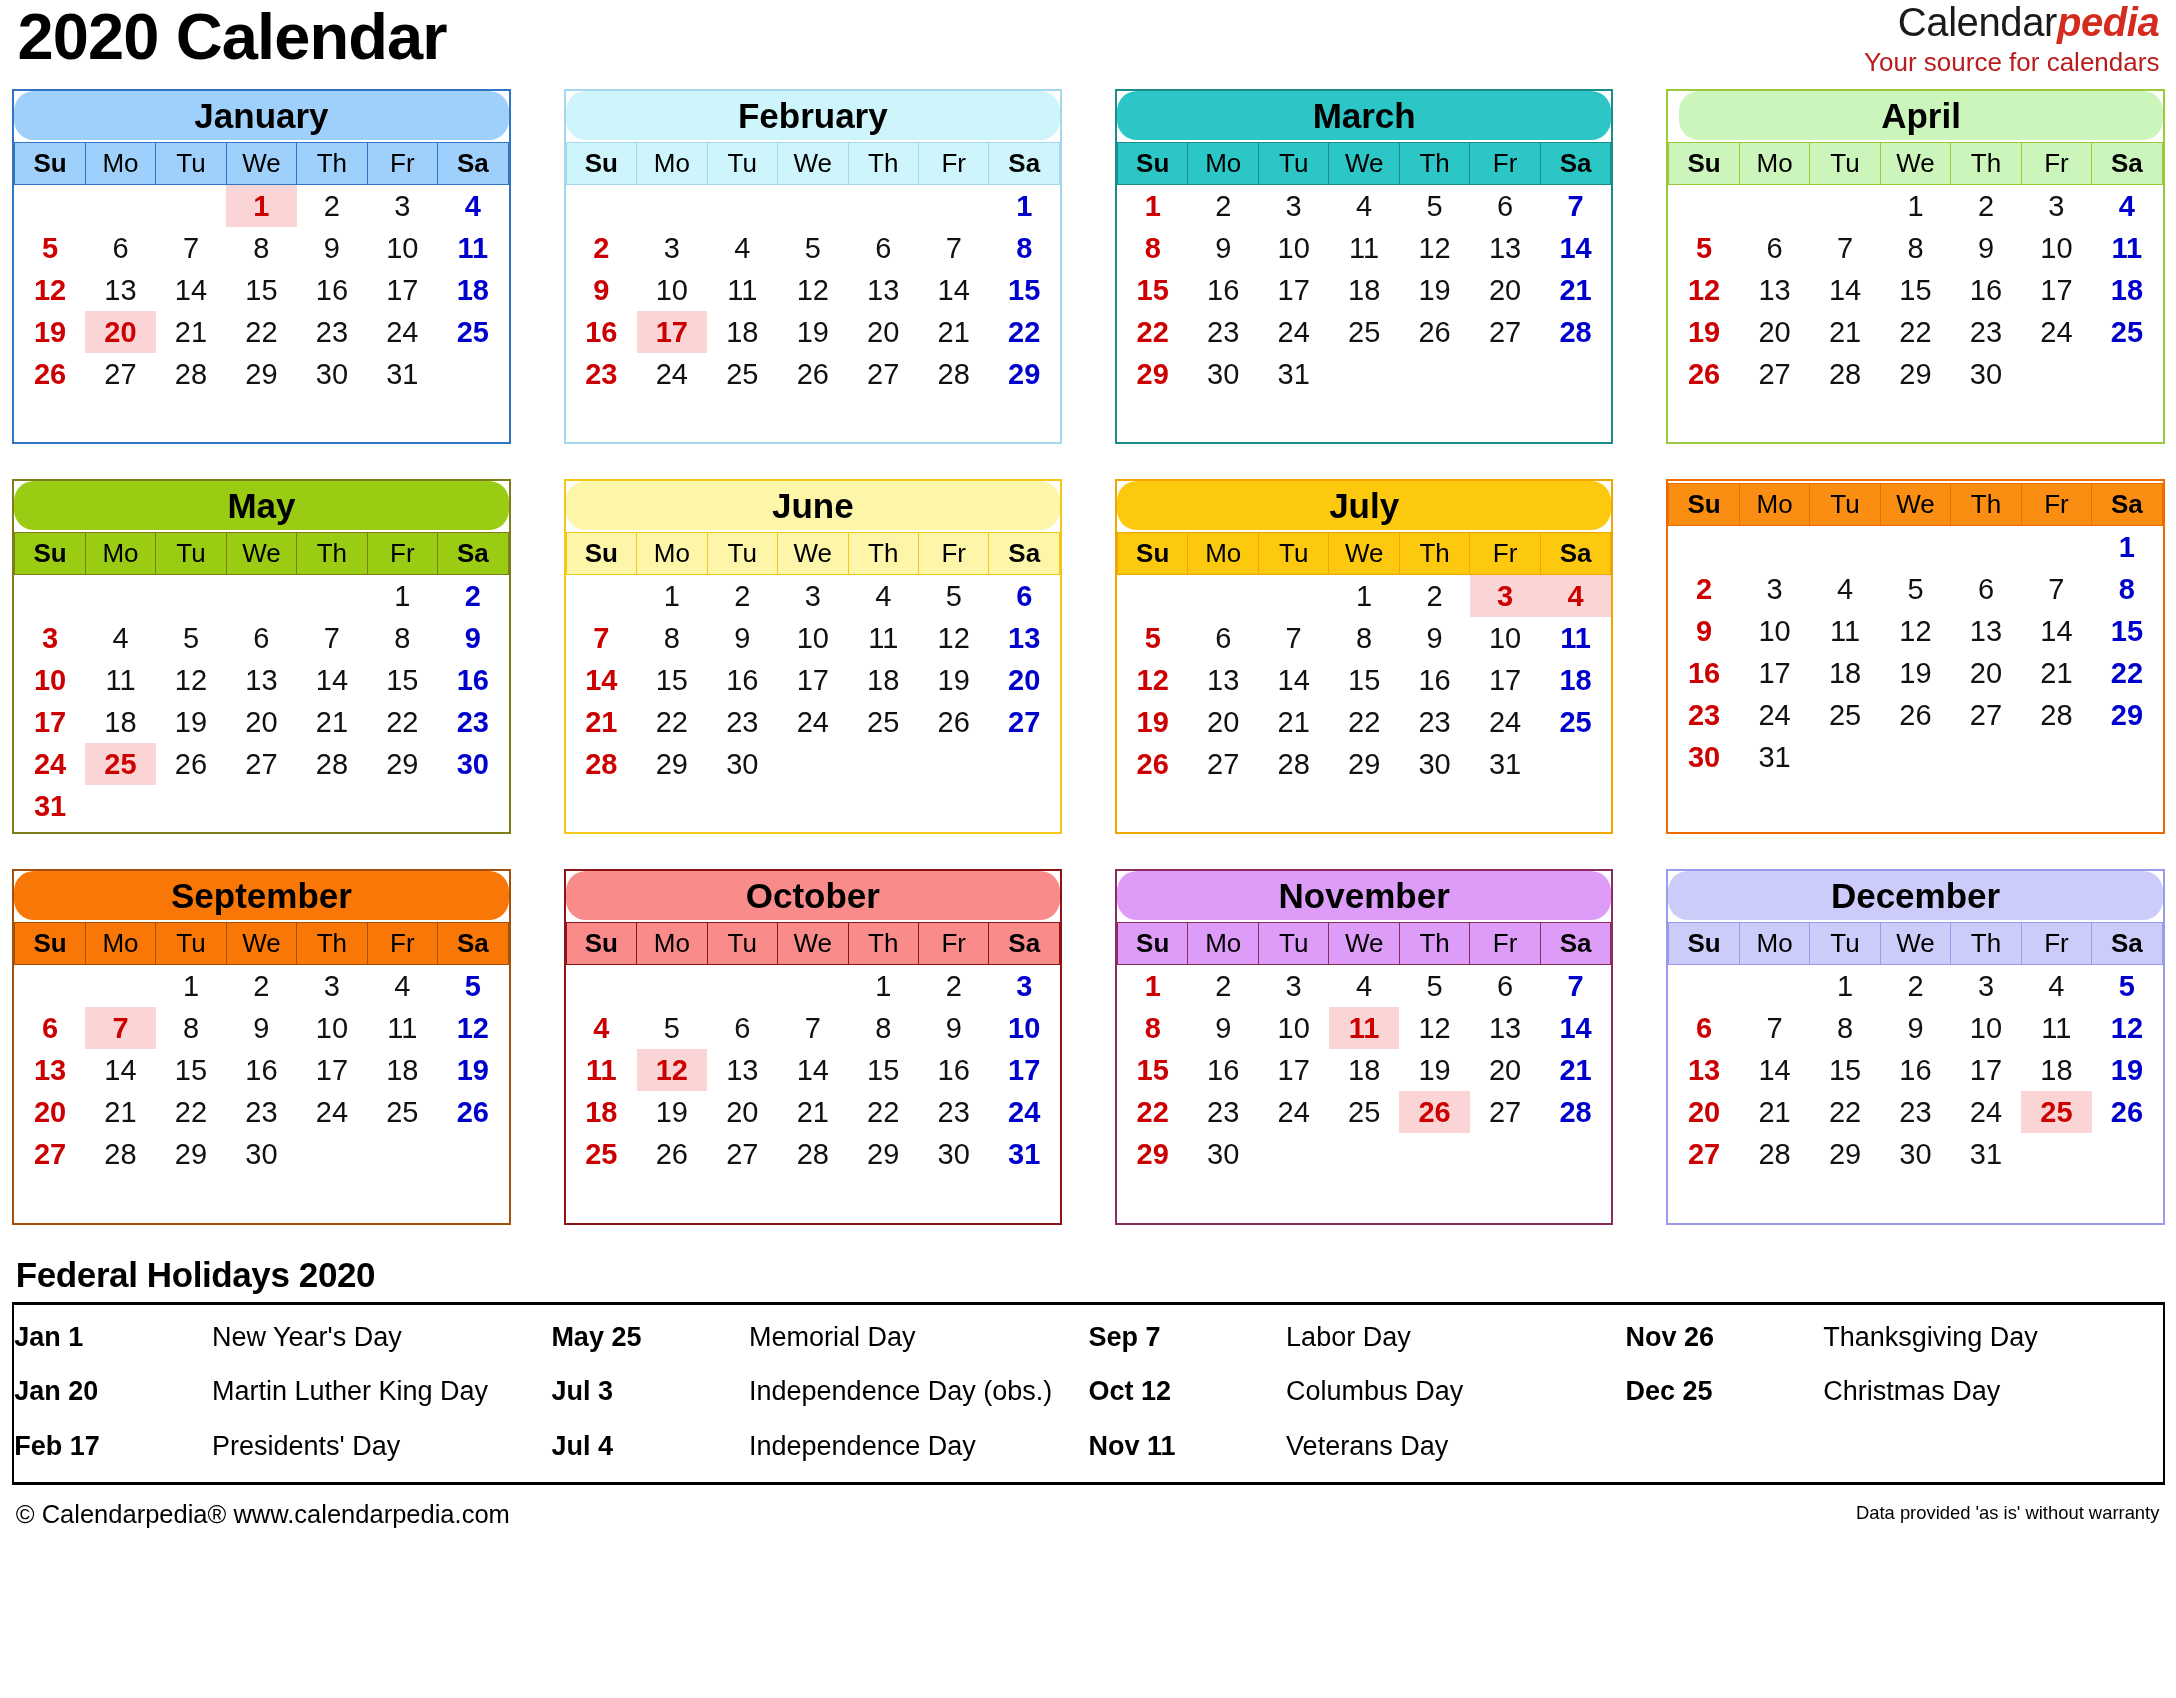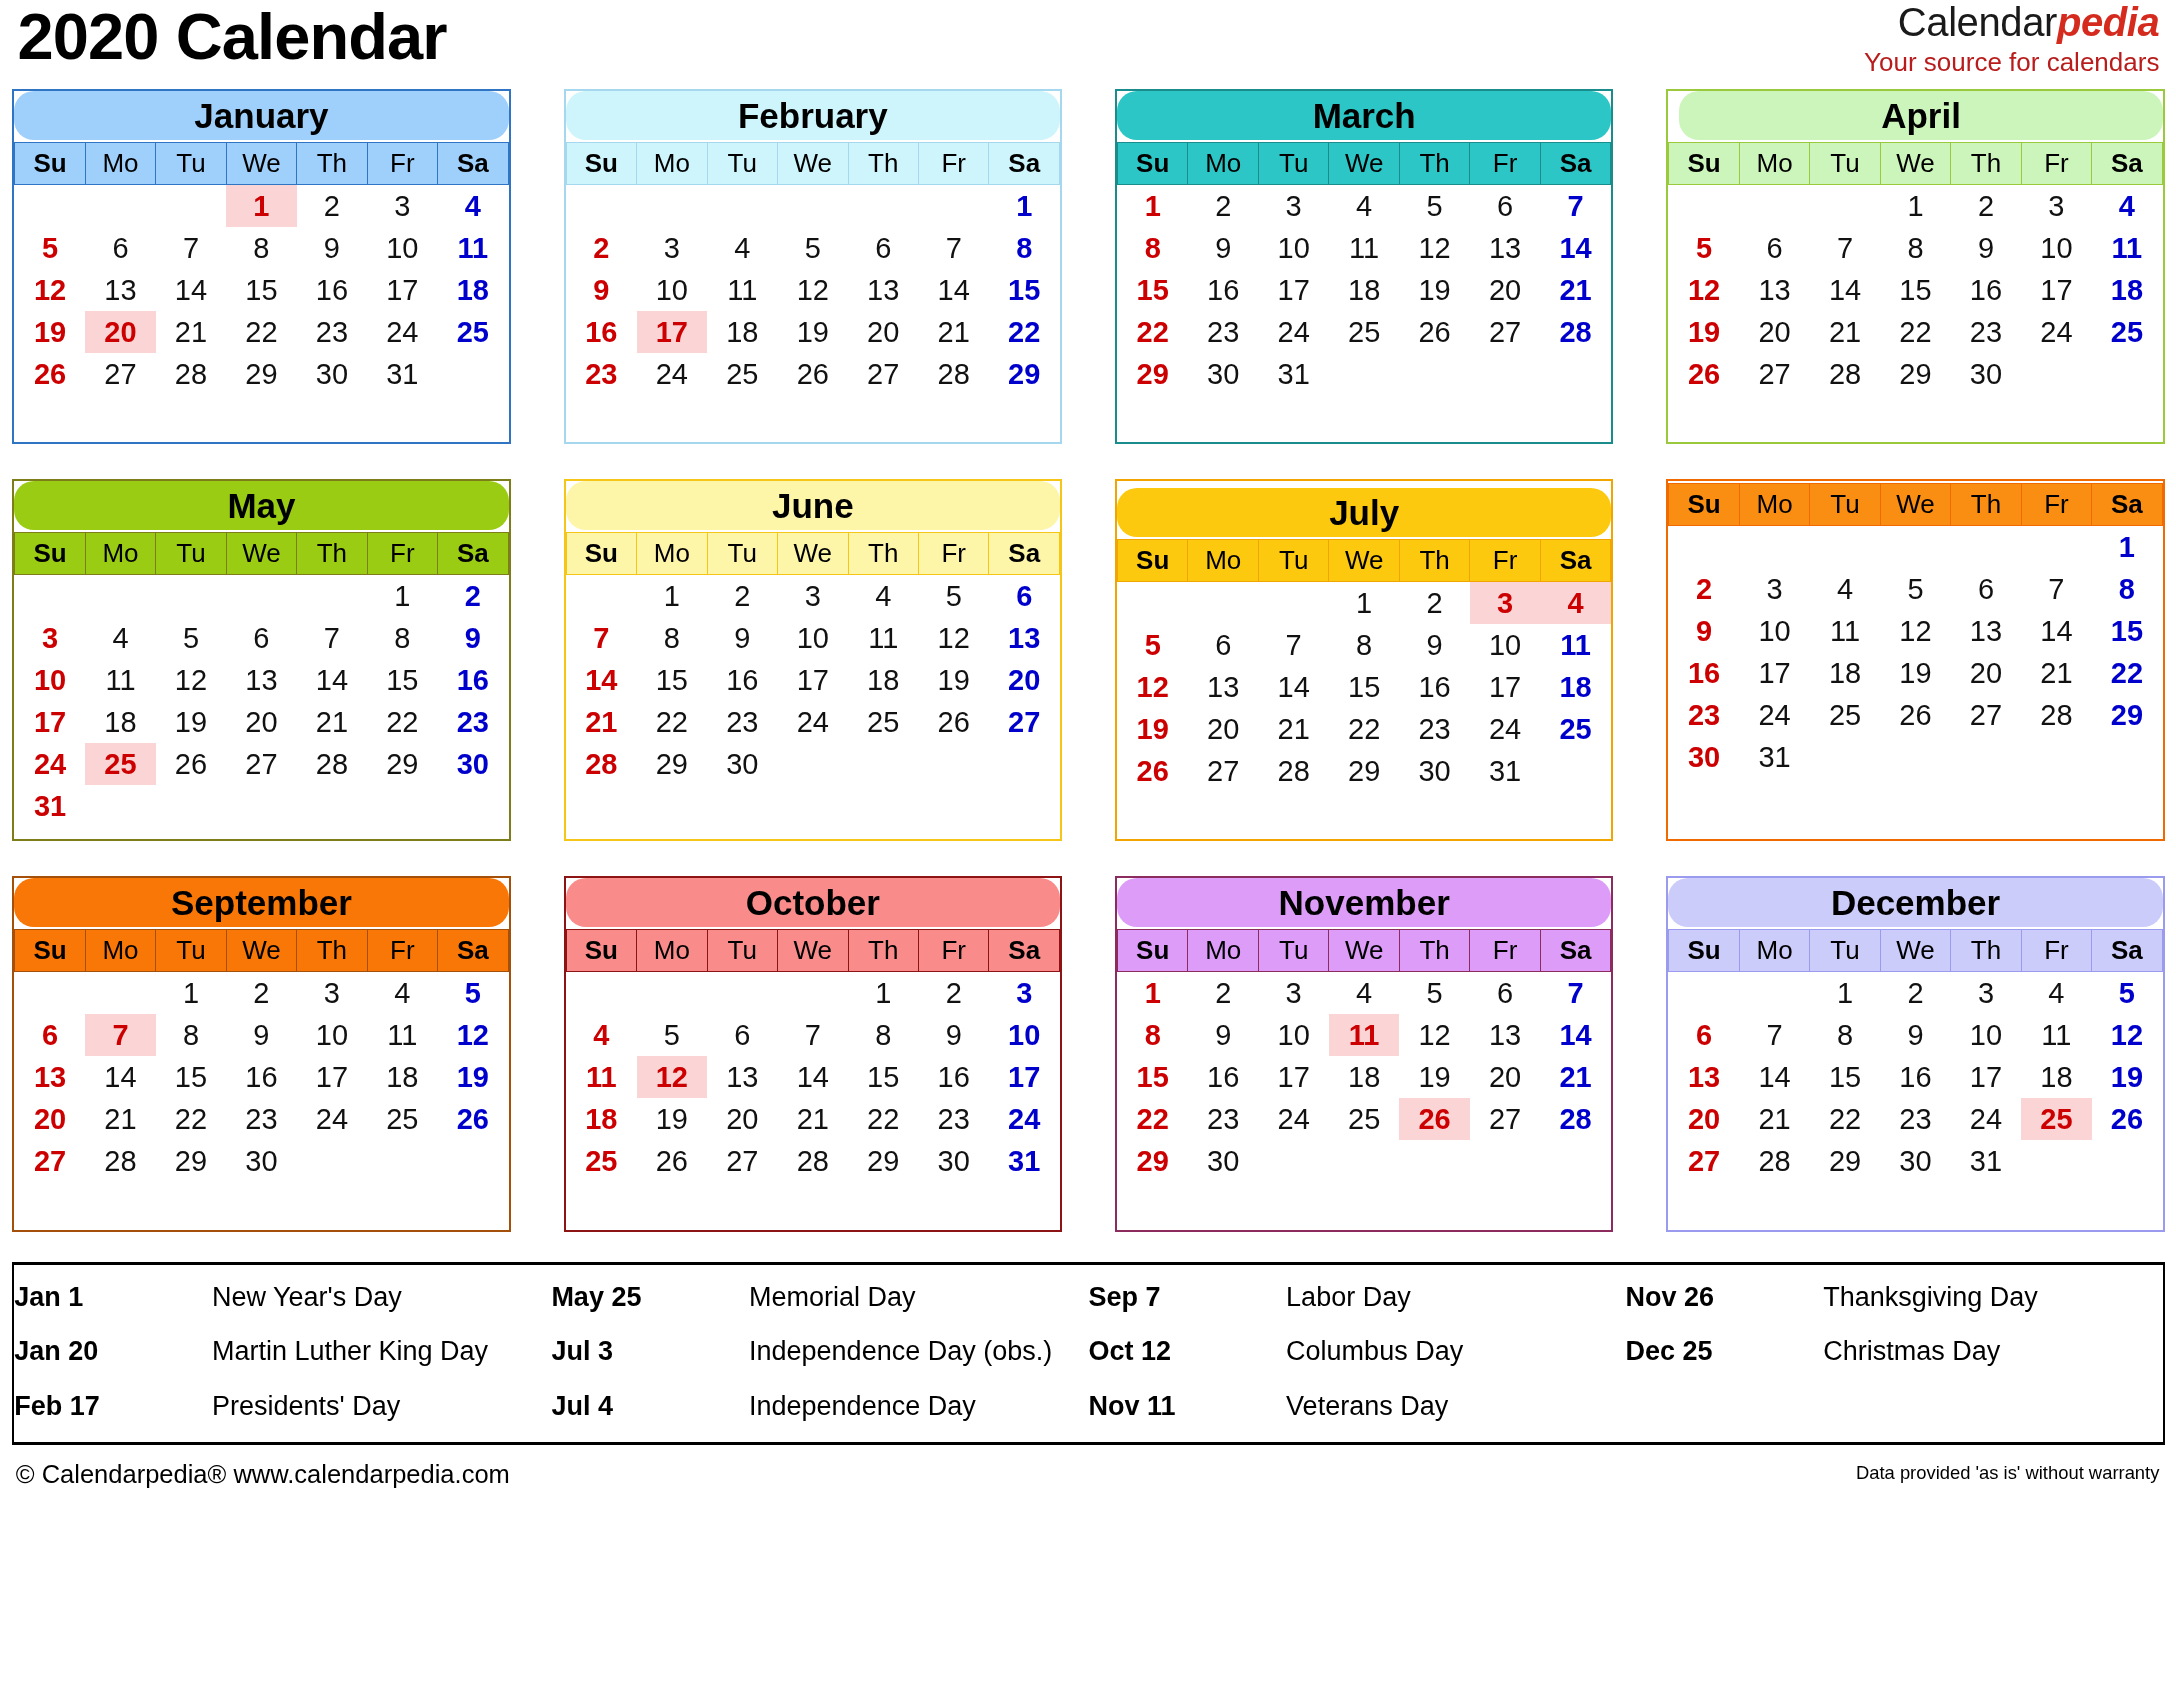--- a/index.html
+++ b/index.html
@@ -1129,21 +1129,21 @@
                 </td>
                 <td class="empty">
                   <span class="d"></span>
                 </td>
               </tr>
             </tbody>
           </table>
         </div>
       </div>
       <div class="month" style="border-color: rgb(240, 165, 0);">
-        <div class="month-title" style="background: rgb(253, 201, 14); margin-top: 7px;">July</div>
+        <div class="month-title" style="background: rgb(253, 201, 14);">July</div>
         <div class="body-wrap">
           <table class="cal">
             <thead>
               <tr>
                 <th class="wk-su" style="background: rgb(253, 201, 14); border-color: rgb(240, 165, 0);">Su</th>
                 <th style="background: rgb(253, 201, 14); border-color: rgb(240, 165, 0);">Mo</th>
                 <th style="background: rgb(253, 201, 14); border-color: rgb(240, 165, 0);">Tu</th>
                 <th style="background: rgb(253, 201, 14); border-color: rgb(240, 165, 0);">We</th>
                 <th style="background: rgb(253, 201, 14); border-color: rgb(240, 165, 0);">Th</th>
                 <th style="background: rgb(253, 201, 14); border-color: rgb(240, 165, 0);">Fr</th>
@@ -2078,20 +2078,21 @@
                   <span class="d"></span>
                 </td>
               </tr>
             </tbody>
           </table>
         </div>
       </div>
     </div>
 
   <div class="holidays">
+    <div class="holidays-title">Federal Holidays 2020</div>
     <div class="holidays-box">
       <table class="hol-table">
         <tbody id="hol-body">
             <tr>
               <td class="hdate">Jan 1</td>
               <td class="hname">New Year's Day</td>
               <td class="hdate">May 25</td>
               <td class="hname">Memorial Day</td>
               <td class="hdate">Sep 7</td>
               <td class="hname">Labor Day</td>

